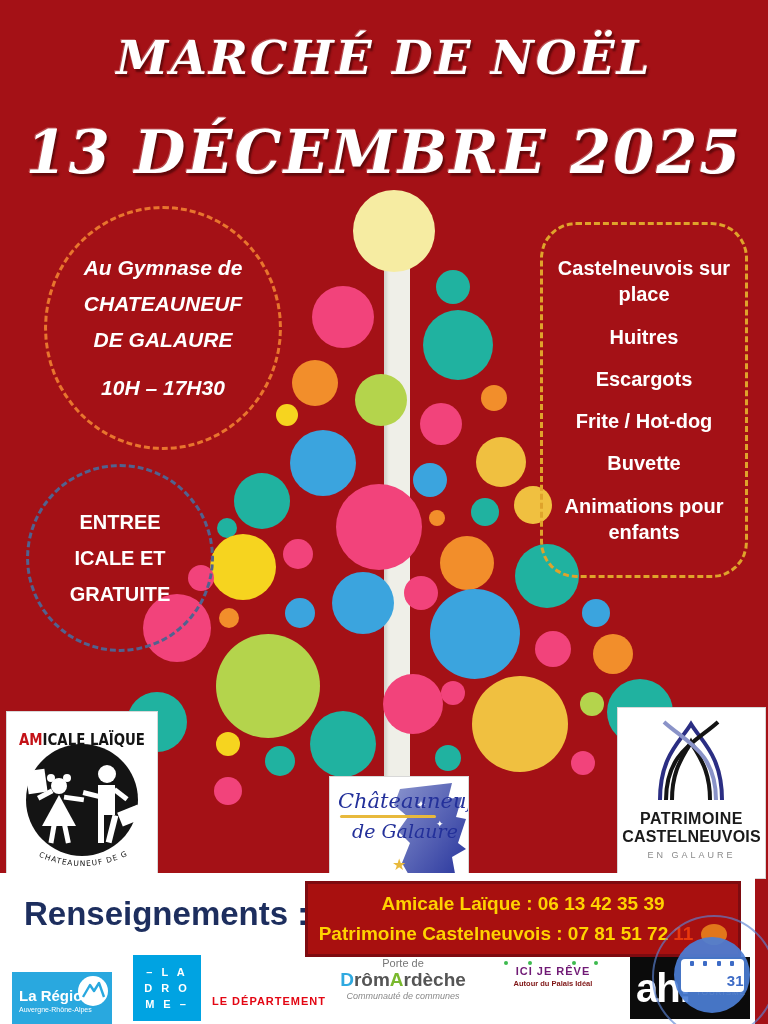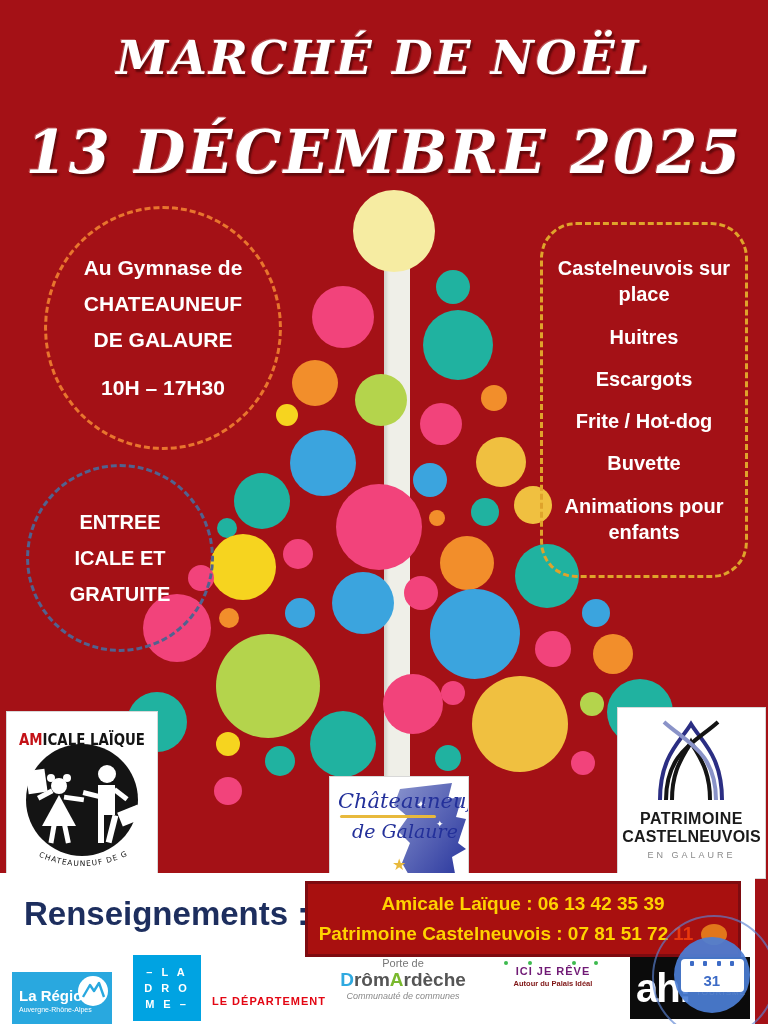--- a/index.html
+++ b/index.html
@@ -21,21 +21,21 @@
   
   .trunk{left:384px;top:256px;width:26px;height:618px;background:#EFEFE8;
          box-shadow:inset 3px 0 3px #d4d4cc;border-radius:4px;z-index:1;}
   .trunk-base{left:371px;top:838px;width:52px;height:38px;background:#EFEFE8;border-radius:6px;z-index:1;}
   .dots-layer{left:0;top:0;width:768px;height:1024px;z-index:2;}
   .dot{position:absolute;border-radius:50%;}
   
   .venue-oval{
     left:44px;top:206px;width:232px;height:238px;border:3px dashed #E8752E;border-radius:50%;
     z-index:3;display:flex;flex-direction:column;justify-content:center;align-items:center;
-    color:#fff;font-weight:bold;text-align:center;
+    color:#fff;font-weight:bold;font-style:italic;text-align:center;
   }
   .venue-oval .l{font-size:21px;line-height:36px;}
   .venue-hours{margin-top:12px;font-size:22px;}
   .offers-box{
     left:540px;top:222px;width:208px;height:356px;border:3px dashed #DFA32B;border-radius:36px;
     z-index:3;display:flex;flex-direction:column;justify-content:space-evenly;align-items:center;
     padding:14px 6px;box-sizing:border-box;color:#fff;font-weight:bold;text-align:center;
   }
   .offers-box .offer{font-size:20px;line-height:26px;}
   .entree-circle{
@@ -93,21 +93,21 @@
           display:flex;align-items:center;}
   .ah-main{font-size:40px;font-weight:bold;margin-left:6px;letter-spacing:-2px;}
   .ah-side{margin-left:6px;font-size:8px;letter-spacing:1px;line-height:10px;}
   .ah-side .s2{color:#D9A94E;}
   
   .wm-circle{left:674px;top:937px;width:76px;height:76px;border-radius:50%;
              background:rgba(76,127,214,.92);z-index:6;display:flex;align-items:center;justify-content:center;}
   .wm-ring{left:652px;top:915px;width:120px;height:120px;border-radius:50%;
            border:2px solid rgba(90,130,210,.65);z-index:6;}
   .cal{width:40px;height:33px;background:#fff;border-radius:4px;position:relative;
-       display:flex;align-items:flex-end;justify-content:flex-start;padding-left:23px;}
+       display:flex;align-items:flex-end;justify-content:flex-end;padding-left:23px;}
   .cal-pips{position:absolute;top:2px;left:0;width:100%;display:flex;justify-content:space-evenly;}
   .cal-pips i{width:4px;height:5px;background:#3D6BC6;border-radius:1px;}
   .cal-day{font-size:15px;font-weight:bold;color:#3D6BC6;margin-bottom:3px;}
 </style>
 </head>
 <body>
 
 <div class="poster">
 
   <div class="abs trunk"></div>

